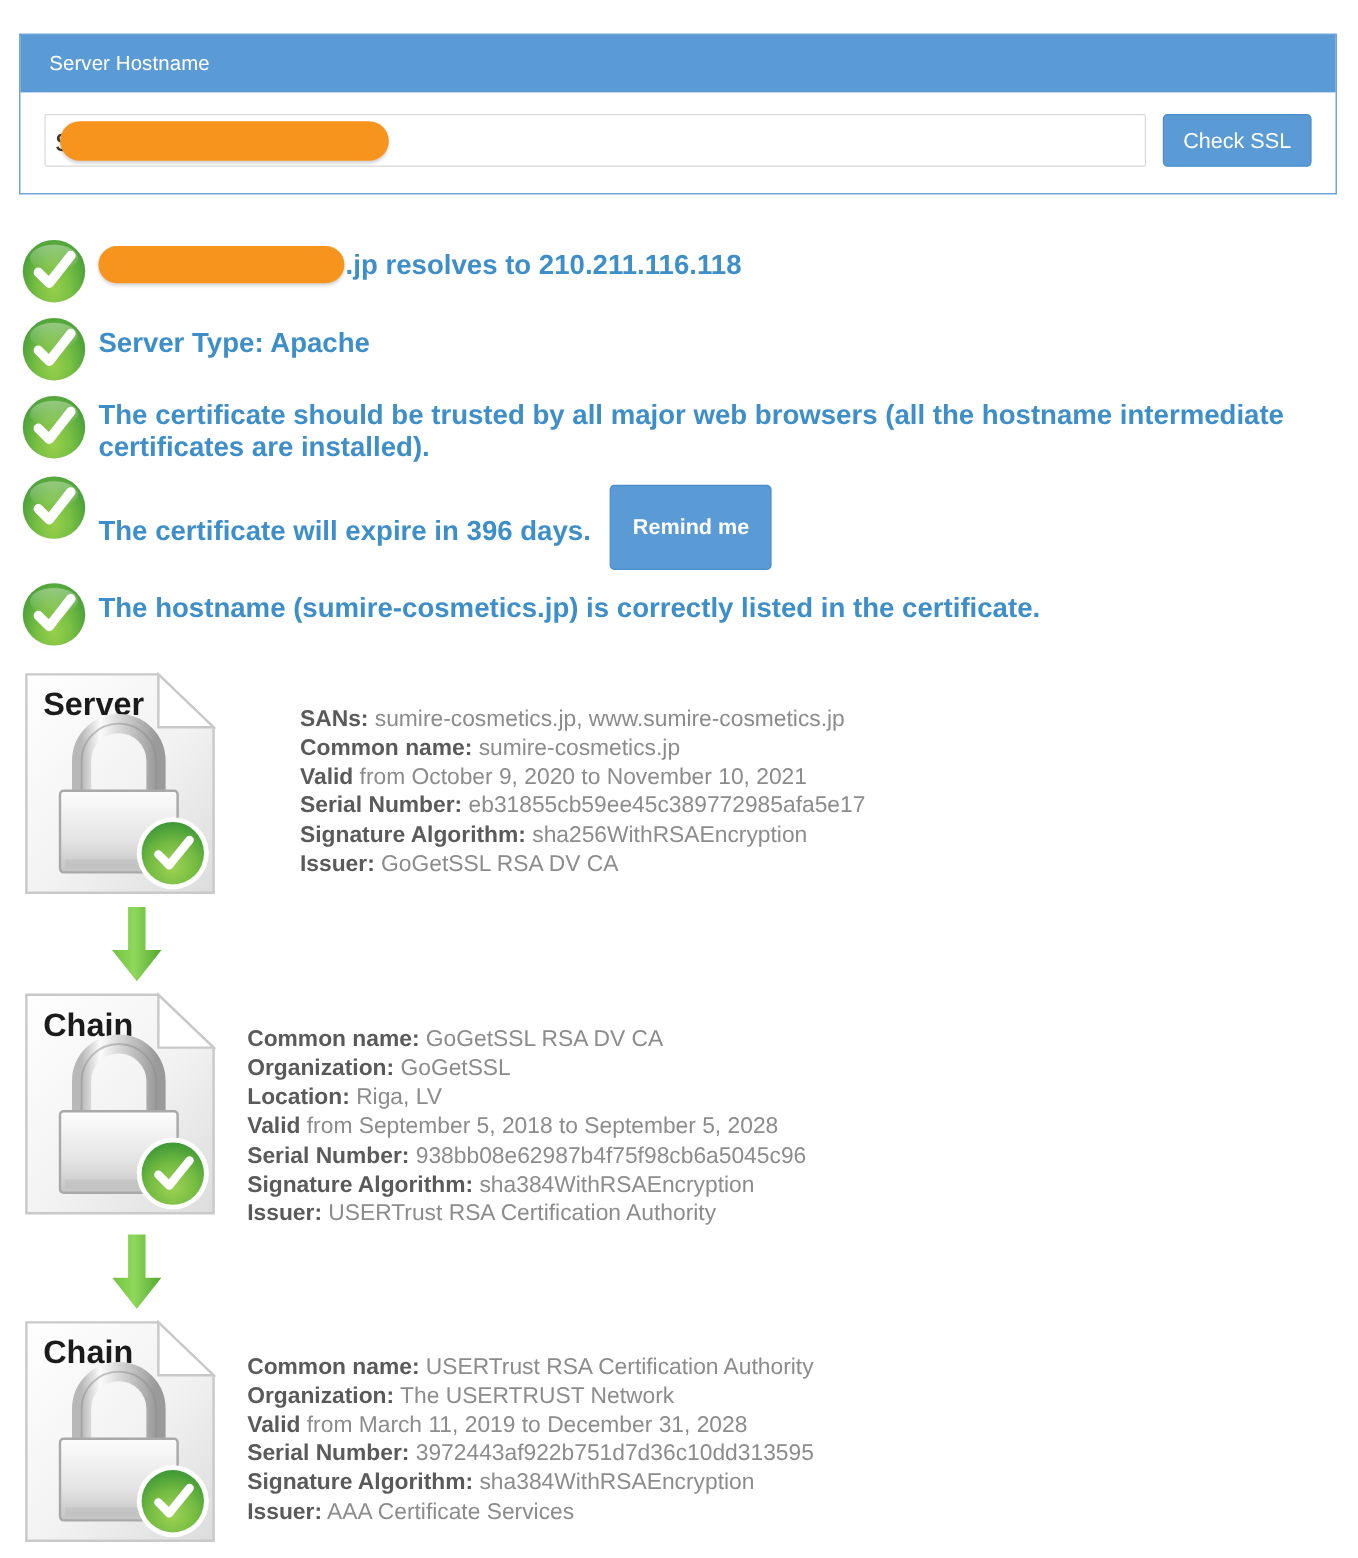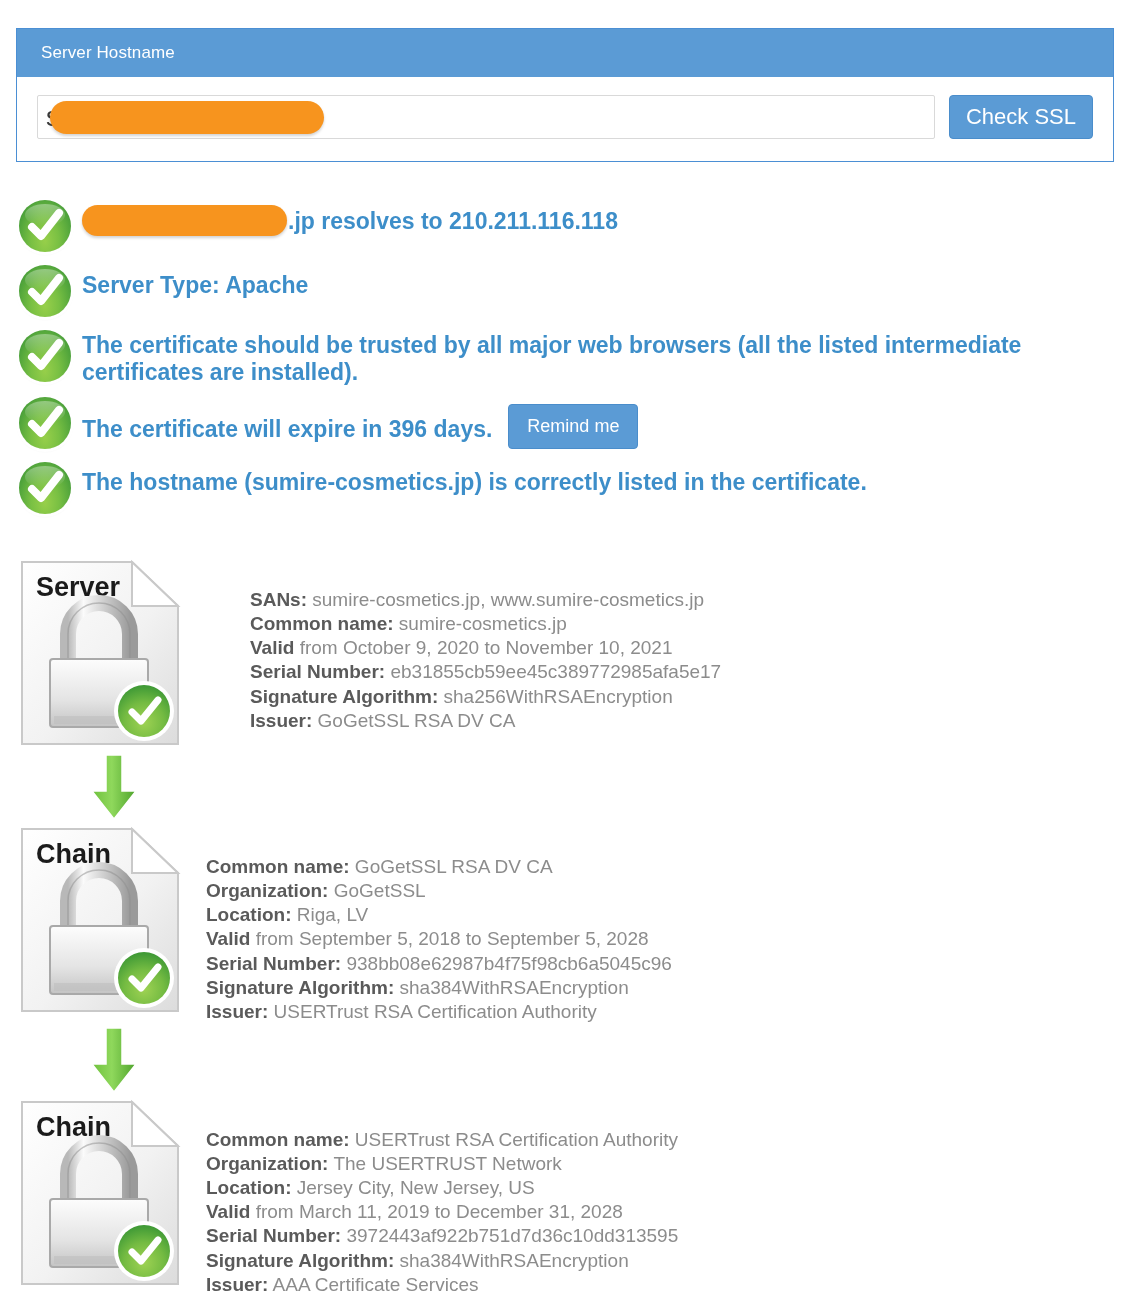--- a/index.html
+++ b/index.html
@@ -67,21 +67,21 @@
     top: 6px;
     width: 274px;
     height: 33px;
   }
   .btn-blue {
     background: #5b9bd5;
     border: 1px solid #4a8dcb;
     border-radius: 4px;
     color: #ffffff;
     font-family: "Liberation Sans", sans-serif;
-    font-size: 22px;
+    font-size: 18px;
     padding: 0 16px;
     height: 44px;
     cursor: pointer;
     white-space: nowrap;
   }
 
   
   .status-list {
     position: absolute;
     left: 16px;
@@ -142,23 +142,23 @@
     height: 31px;
     top: -2px;
     margin-right: 1px;
   }
   .remind-btn {
     background: #5b9bd5;
     border: 1px solid #4a8dcb;
     border-radius: 4px;
     color: #ffffff;
     font-family: "Liberation Sans", sans-serif;
-    font-weight: normal;
+    font-weight: bold;
     font-size: 18px;
-    padding: 11px 18px;
+    padding: 24px 18px;
     margin-left: 16px;
     vertical-align: 5px;
     cursor: pointer;
   }
 
   
   .chain {
     position: absolute;
     left: 16px;
     top: 556px;
@@ -243,21 +243,21 @@
   </div>
 
   <div class="status-row">
     <div class="check-badge">
       <div class="circle"></div>
         <div class="gloss"></div>
       <svg width="52" height="52" viewBox="0 0 52 52">
         <path d="M13 27 L22 36 L40 13" stroke="#ffffff" stroke-width="8" fill="none" stroke-linecap="round" stroke-linejoin="round"></path>
       </svg>
     </div>
-    <div class="status-text two-line" style="max-width:1030px">The certificate should be trusted by all major web browsers (all the listed intermediate certificates are installed).</div>
+    <div class="status-text two-line" style="max-width:1030px">The certificate should be trusted by all major web browsers (all the hostname intermediate certificates are installed).</div>
   </div>
 
   <div class="status-row">
     <div class="check-badge">
       <div class="circle"></div>
         <div class="gloss"></div>
       <svg width="52" height="52" viewBox="0 0 52 52">
         <path d="M13 27 L22 36 L40 13" stroke="#ffffff" stroke-width="8" fill="none" stroke-linecap="round" stroke-linejoin="round"></path>
       </svg>
     </div>
@@ -391,21 +391,20 @@
           <rect x="38" y="160" width="90" height="8" fill="#bdbdbd" opacity=".55"></rect>
           <circle cx="128" cy="155" r="30" fill="#ffffff"></circle>
           <circle cx="128" cy="155" r="26" fill="url(#gc1)"></circle>
           <path d="M116 156 L125 165 L142 144" stroke="#ffffff" stroke-width="7" fill="none" stroke-linecap="round" stroke-linejoin="round"></path>
         </svg>
       </div>
     </div>
     <div class="cert-details">
       <div><span class="k">Common name:</span> <span>USERTrust RSA Certification Authority</span></div>
       <div><span class="k">Organization:</span> <span>The USERTRUST Network</span></div>
-      <div><span class="k">Location:</span> <span>Jersey City, New Jersey, US</span></div>
       <div><span class="k">Valid</span> <span>from March 11, 2019 to December 31, 2028</span></div>
       <div><span class="k">Serial Number:</span> <span>3972443af922b751d7d36c10dd313595</span></div>
       <div><span class="k">Signature Algorithm:</span> <span>sha384WithRSAEncryption</span></div>
       <div><span class="k">Issuer:</span> <span>AAA Certificate Services</span></div>
     </div>
   </div>
 
 </div>
 
 </body></html>

